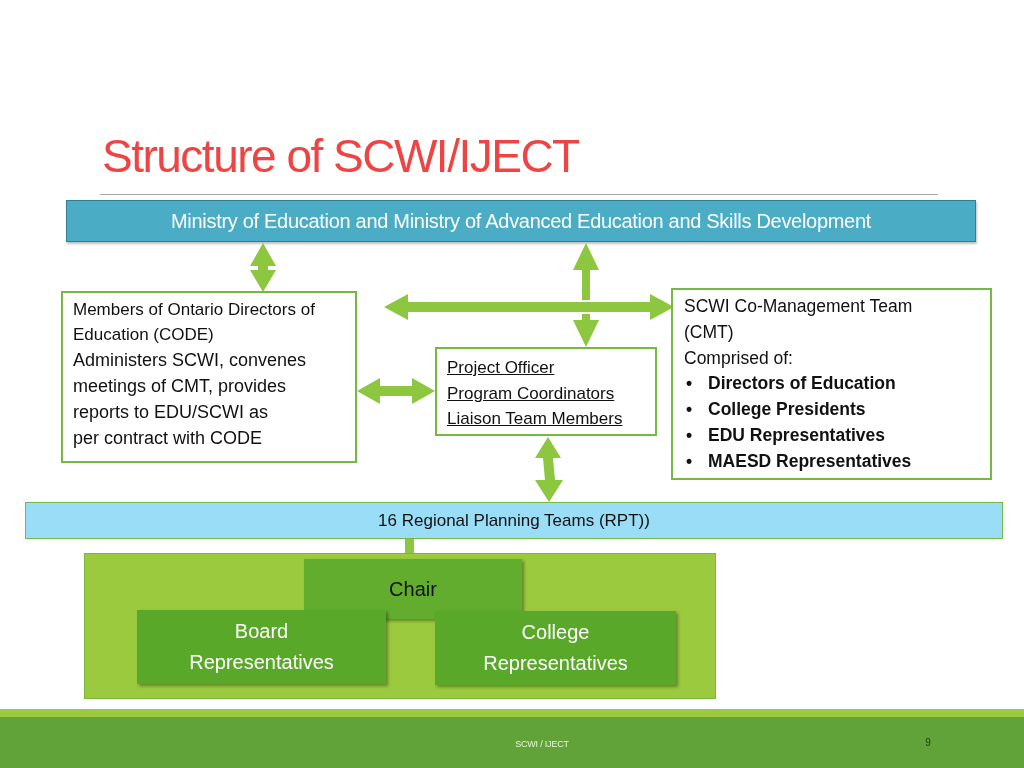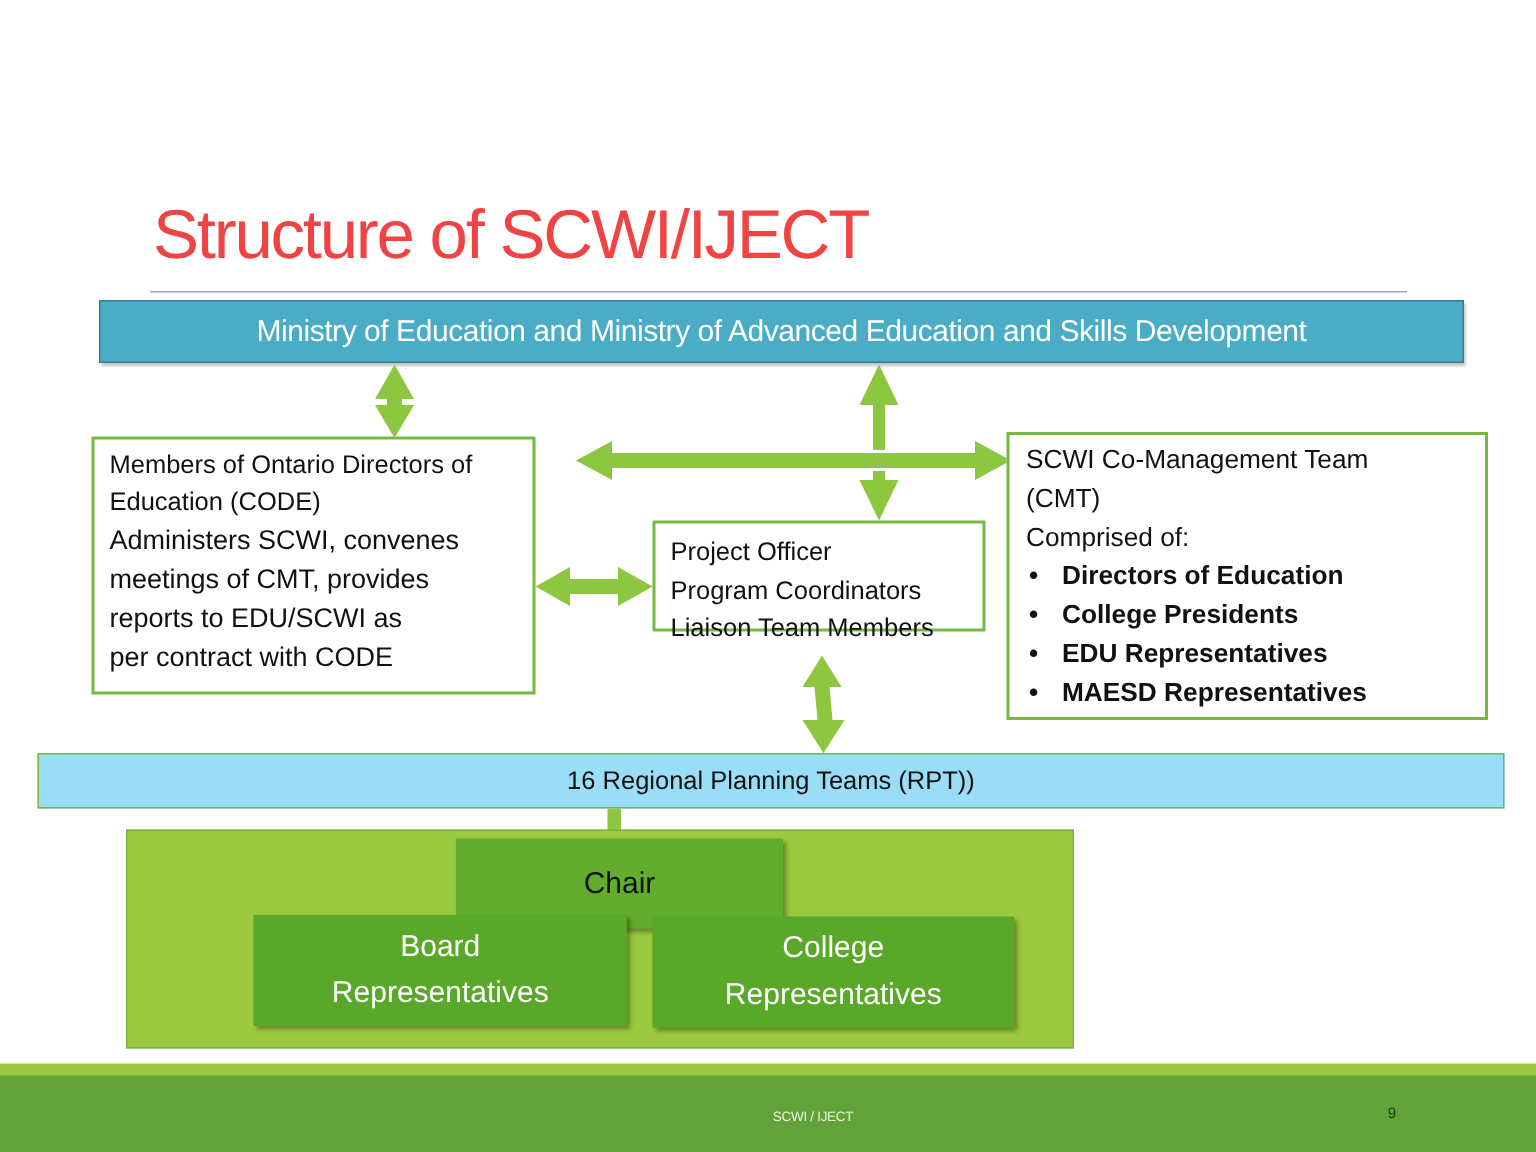--- a/index.html
+++ b/index.html
@@ -8,32 +8,32 @@
   .abs { position:absolute; box-sizing:border-box; }
   #title { left:102px; top:128px; font-size:46px; color:#ef4444; letter-spacing:-1.5px;
            font-family:"Liberation Sans", sans-serif; line-height:56px; white-space:nowrap; }
   #title-rule { left:100px; top:194px; width:838px; height:1px; background:#a6a6a6; }
   #ministry { left:66px; top:200px; width:910px; height:42px; background:#4bacc6; border:1px solid #357d91;
               color:#fff; font-size:20px; display:flex; align-items:center; justify-content:center; letter-spacing:-0.3px;
               box-shadow:1px 2px 2px rgba(0,0,0,0.25); }
   .box { background:#fff; border:2px solid #77b843; font-size:17.5px; line-height:26px; color:#111; }
   #code-box { left:61px; top:291px; width:296px; height:172px; padding:4px 10px; font-size:18px; }
   #code-box .l1 { font-size:17px; line-height:25px; }
-  #officer-box { left:435px; top:347px; width:222px; height:74px; padding:6px 10px; font-size:17px; line-height:25.5px; }
+  #officer-box { left:435px; top:347px; width:222px; height:89px; padding:6px 10px; font-size:17px; line-height:25.5px;text-decoration:underline; }
   #cmt-box { left:671px; top:288px; width:321px; height:192px; padding:4px 11px; font-size:17.5px; line-height:25.8px; }
   #cmt-box ul { margin:0; padding:0; list-style:none;font-weight:bold; }
   #cmt-box li { position:relative; padding-left:24px; }
   #cmt-box li::before { content:"•"; position:absolute; left:2px; }
   #rpt-bar { left:25px; top:502px; width:978px; height:37px; background:#99ddf7; border:1px solid #77b843;
              display:flex; align-items:center; justify-content:center; font-size:17px; color:#111; }
   #rpt-group { left:84px; top:553px; width:632px; height:146px; background:#9bca3e; border:1px solid #77b843; }
   .gbox { background:#5aa829; color:#fff; display:flex; align-items:center; justify-content:center; text-align:center;
           font-size:20px; line-height:31px; box-shadow:2px 2px 3px rgba(0,0,0,0.35); }
   #chair { left:304px; top:559px; width:218px; height:60px; color:#111; background:#62ad2e; }
-  #board { left:137px; top:610px; width:249px; height:74px;margin-left:32px; }
+  #board { left:137px; top:610px; width:249px; height:74px; }
   #college { left:435px; top:611px; width:241px; height:74px; }
   #footer-stripe { left:0; top:709px; width:1024px; height:9px; background:#9bca3e; }
   #footer { left:0; top:717px; width:1024px; height:51px; background:#62a339; }
   #footer-text { left:0; top:739px; width:1024px; text-align:center; font-size:9px; color:#e8f5dc; letter-spacing:-0.2px;margin-left:30px; }
   #page-num { left:918px; top:737px; width:20px; text-align:center; font-size:10px; color:#1d3b0c; }
   svg#arrows { position:absolute; left:0; top:0; width:1024px; height:768px; pointer-events:none; }
 </style>
 </head>
 <body>
 

